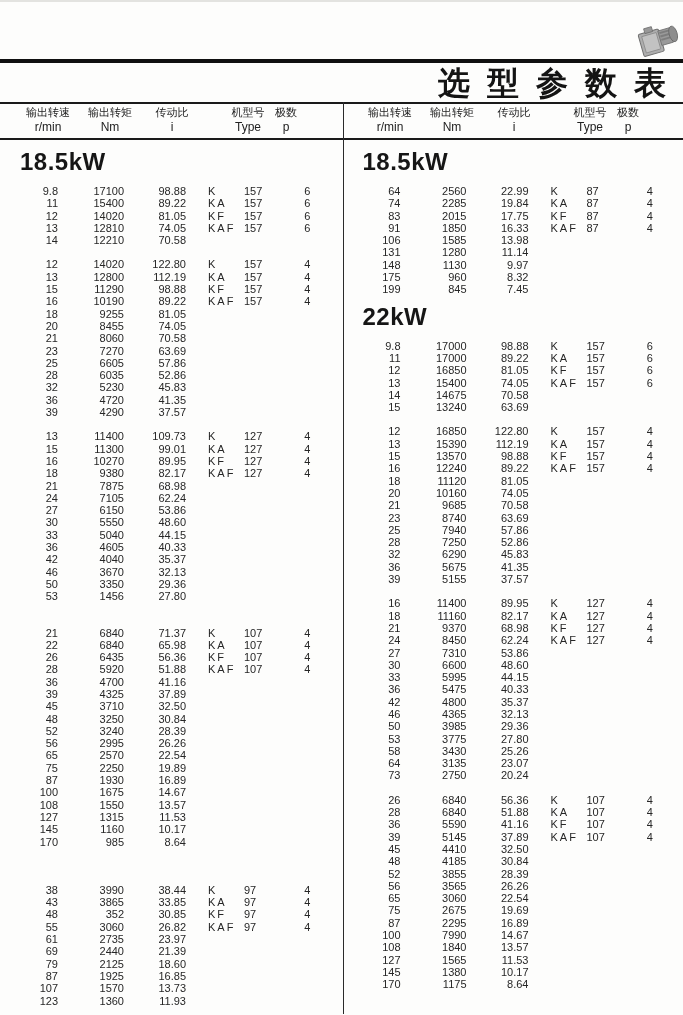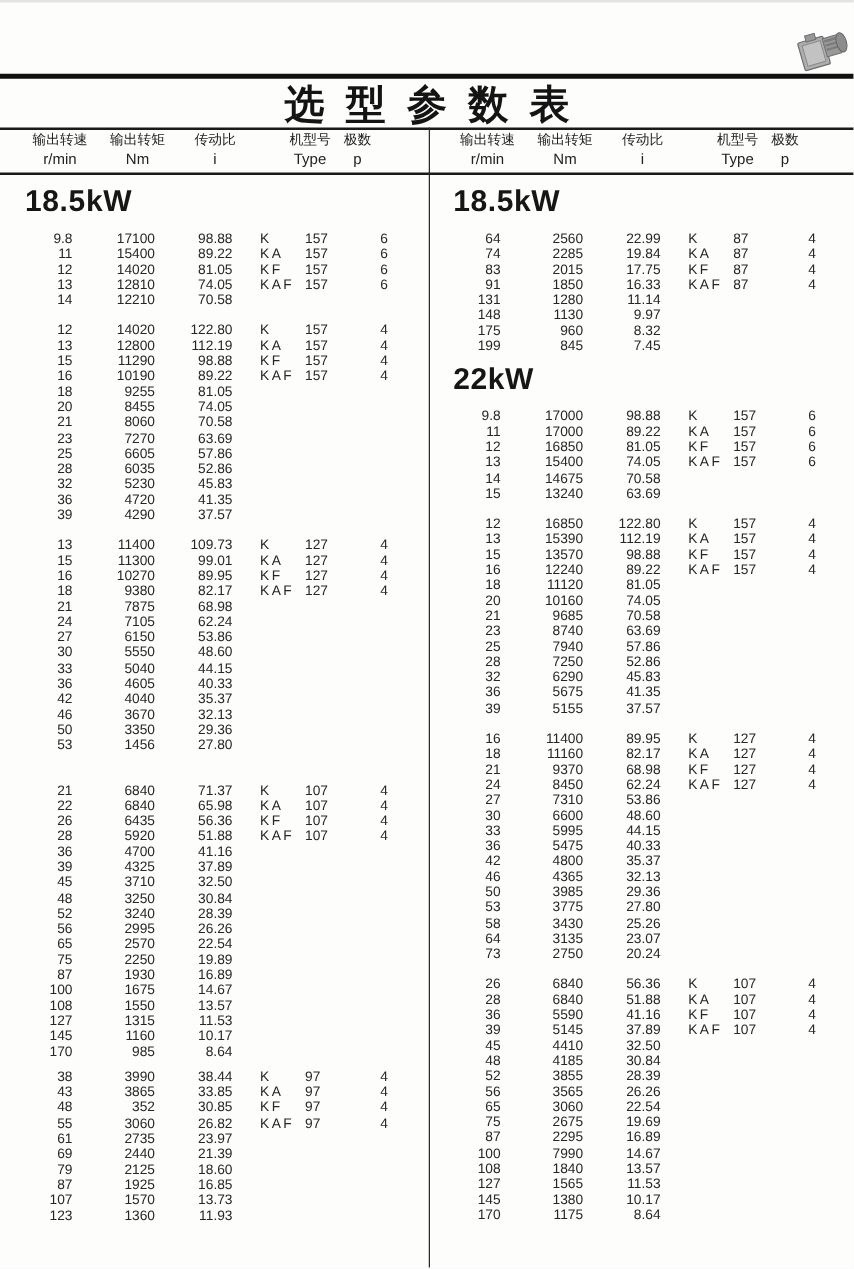--- a/index.html
+++ b/index.html
@@ -16,21 +16,21 @@
     border-top:2px solid #e3e3e0;
   }
   .rule-thick{position:absolute;left:0;right:0;top:57px;height:4px;background:#101010;}
   .rule-thin{position:absolute;left:0;right:0;height:2px;background:#1a1a1a;}
   .rule-a{top:100px;}
   .rule-b{top:136px;}
   .vdiv{position:absolute;left:343px;top:100px;height:912px;width:1px;background:#2a2a2a;}
   .logo{position:absolute;top:14px;right:2px;width:44px;height:46px;}
   .title{
     position:absolute;top:60px;left:0;right:0;
-    text-align:center;font-size:32px;font-weight:bold;
+    text-align:right;font-size:32px;font-weight:bold;
     letter-spacing:17px;text-indent:17px;color:#141414;
     white-space:nowrap;
   }
   .header-band{position:absolute;top:103px;left:0;width:683px;height:33px;}
   .half-header{position:absolute;top:0;width:341px;height:24px;}
   .hh-left{left:0;}
   .hh-right{left:342px;}
   .hcell{
     position:absolute;top:0;transform:translateX(-50%);
     text-align:center;font-size:11px;line-height:15px;color:#222;
@@ -41,21 +41,21 @@
   .cols{position:absolute;top:139px;left:0;right:0;bottom:0;display:flex;}
   .col{width:341px;}
   .col + .col{margin-left:2px;}
   .kw{
     font-size:24px;line-height:30px;font-weight:bold;color:#161616;
     margin:6px 0 8px 20px;letter-spacing:0.5px;
   }
   .block{margin-left:0;}
   .block + .block{margin-top:12px;}
   #left-col .block:nth-last-child(2){margin-top:24px;}
-  #left-col .block:nth-last-child(1){margin-top:8px;}
+  #left-col .block:nth-last-child(1){margin-top:36px;}
   .row{
     display:grid;
     grid-template-columns:58px 66px 62px 22px 36px 30px 1fr;
     font-size:11px;line-height:12.3px;height:12.3px;color:#262626;
   }
   .c{white-space:nowrap;}
   .c0,.c1,.c2{text-align:right;}
   .c3{letter-spacing:2px;}
   .c5{text-align:center;}
 </style>
@@ -723,20 +723,29 @@
           <div class="row">
             <span class="c c0">91</span>
             <span class="c c1">1850</span>
             <span class="c c2">16.33</span>
             <span class="c"></span>
             <span class="c c3">KAF</span>
             <span class="c c4">87</span>
             <span class="c c5">4</span>
           </div>
           <div class="row">
+            <span class="c c0">106</span>
+            <span class="c c1">1585</span>
+            <span class="c c2">13.98</span>
+            <span class="c"></span>
+            <span class="c c3"></span>
+            <span class="c c4"></span>
+            <span class="c c5"></span>
+          </div>
+          <div class="row">
             <span class="c c0">131</span>
             <span class="c c1">1280</span>
             <span class="c c2">11.14</span>
             <span class="c"></span>
             <span class="c c3"></span>
             <span class="c c4"></span>
             <span class="c c5"></span>
           </div>
           <div class="row">
             <span class="c c0">148</span>

